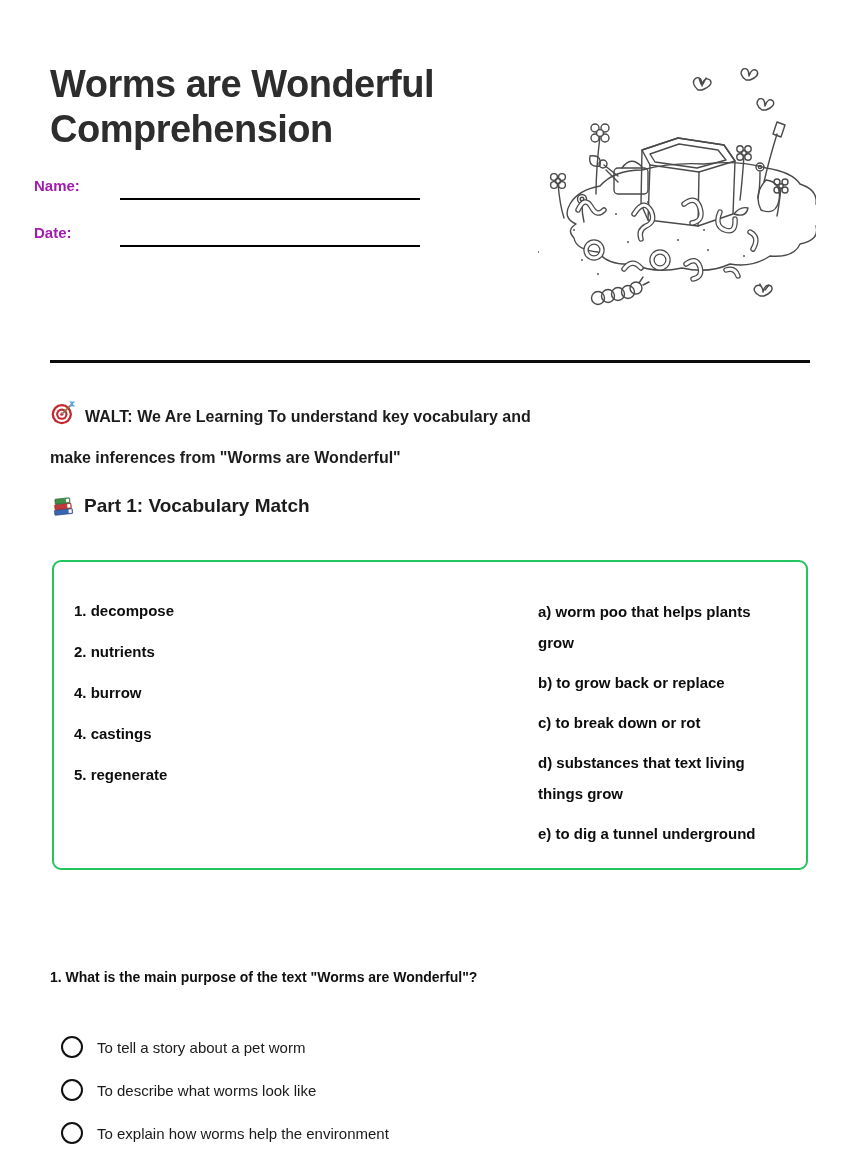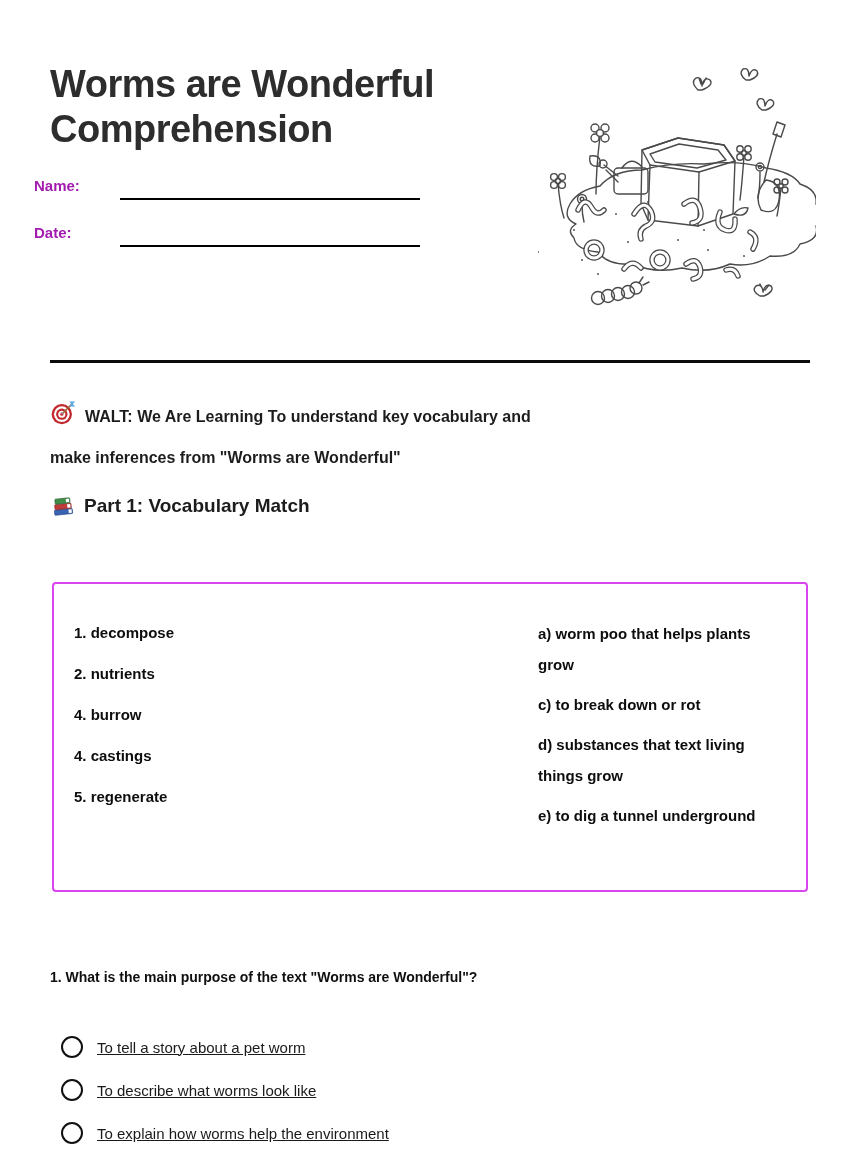--- a/index.html
+++ b/index.html
@@ -21,33 +21,33 @@
           font-size:16px; line-height:37px; font-weight:bold; color:#1c1c1c; }
   .walt .icon-inline { display:inline-block; vertical-align:-4px; margin-right:8px; }
 
   .part-heading { position:absolute; left:50px; font-size:19px; font-weight:bold; color:#1c1c1c;
                   display:flex; align-items:center; gap:9px; }
   .part-heading svg { flex:0 0 auto; }
 
   .instructions { position:absolute; left:50px; top:530px; font-size:15px; color:#1a1a1a; }
   .instructions b { color:#111; }
 
-  .match-box { position:absolute; left:52px; top:570px; width:756px; height:310px;
-               border:2px solid #d946ef; border-radius:4px; background:#fff; }
+  .match-box { position:absolute; left:52px; top:548px; width:756px; height:310px;
+               border:2px solid #22c55e; border-radius:9px; background:#fff; }
   .match-words { position:absolute; left:20px; top:39px; }
   .match-word { font-size:15px; font-weight:bold; color:#0d0d0d; line-height:19px; margin-bottom:22px; }
   .match-meanings { position:absolute; left:484px; top:34px; width:250px; }
   .match-meaning { font-size:15px; font-weight:bold; color:#0d0d0d; line-height:31px; margin-bottom:9px; }
 
   .question { position:absolute; left:50px; top:957px; font-size:14px; font-weight:bold; color:#0f0f0f; }
 
   .options { position:absolute; left:61px; top:1024px; }
   .option-row { display:flex; align-items:center; gap:14px; height:22px; margin-bottom:21px; }
   .radio { width:22px; height:22px; border:2.5px solid #101010; border-radius:50%; background:#fff; flex:0 0 auto; cursor:pointer; }
-  .option-label { font-size:15px; color:#1a1a1a;text-decoration:underline; }
+  .option-label { font-size:15px; color:#1a1a1a; }
 
   svg .ln { fill:none; stroke:#4a4a4a; stroke-width:1.4; stroke-linecap:round; stroke-linejoin:round; }
   svg .wrm-o { fill:none; stroke:#4a4a4a; stroke-width:5.5; stroke-linecap:round; }
   svg .wrm-i { fill:none; stroke:#ffffff; stroke-width:3;   stroke-linecap:round; }
 </style>
 </head>
 <body>
 
 <div class="page">
 
@@ -208,20 +208,21 @@
   <div class="match-box">
     <div class="match-words">
       <div class="match-word">1. decompose</div>
       <div class="match-word">2. nutrients</div>
       <div class="match-word">4. burrow</div>
       <div class="match-word">4. castings</div>
       <div class="match-word">5. regenerate</div>
     </div>
     <div class="match-meanings">
       <div class="match-meaning">a) worm poo that helps plants grow</div>
+      <div class="match-meaning">b) to grow back or replace</div>
       <div class="match-meaning">c) to break down or rot</div>
       <div class="match-meaning">d) substances that text living things grow</div>
       <div class="match-meaning">e) to dig a tunnel underground</div>
     </div>
   </div>
 
 
   <div class="question">1. What is the main purpose of the text "Worms are Wonderful"?</div>
 
   <div class="options">

